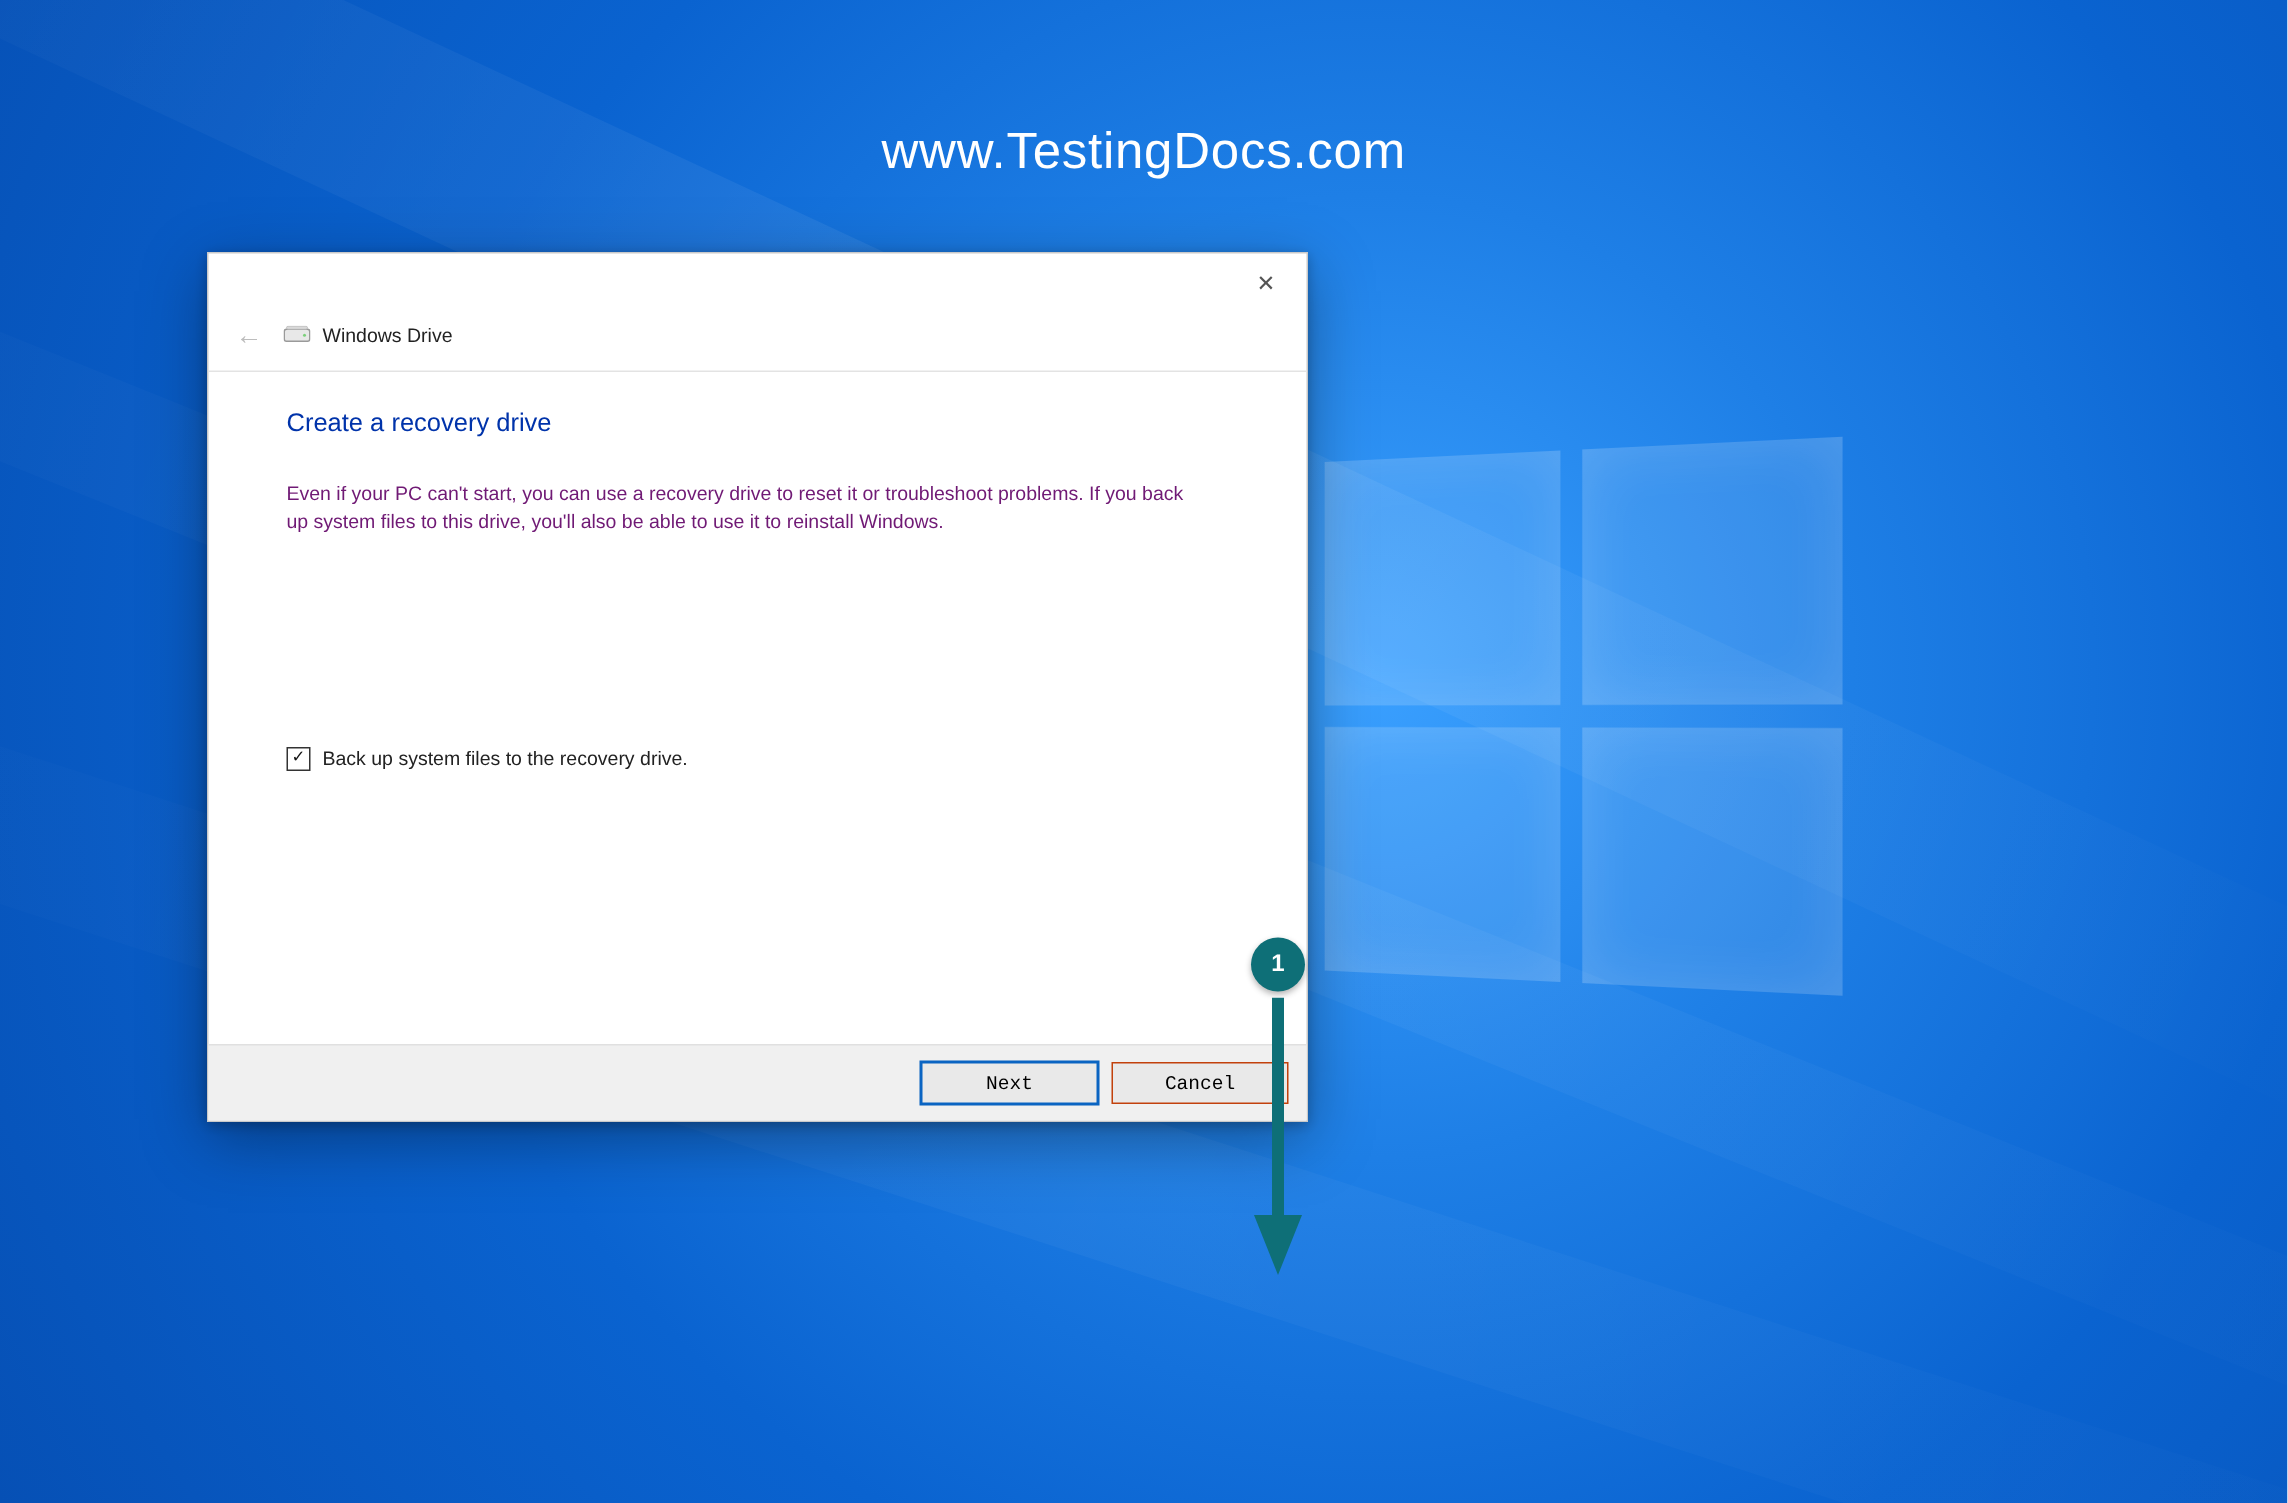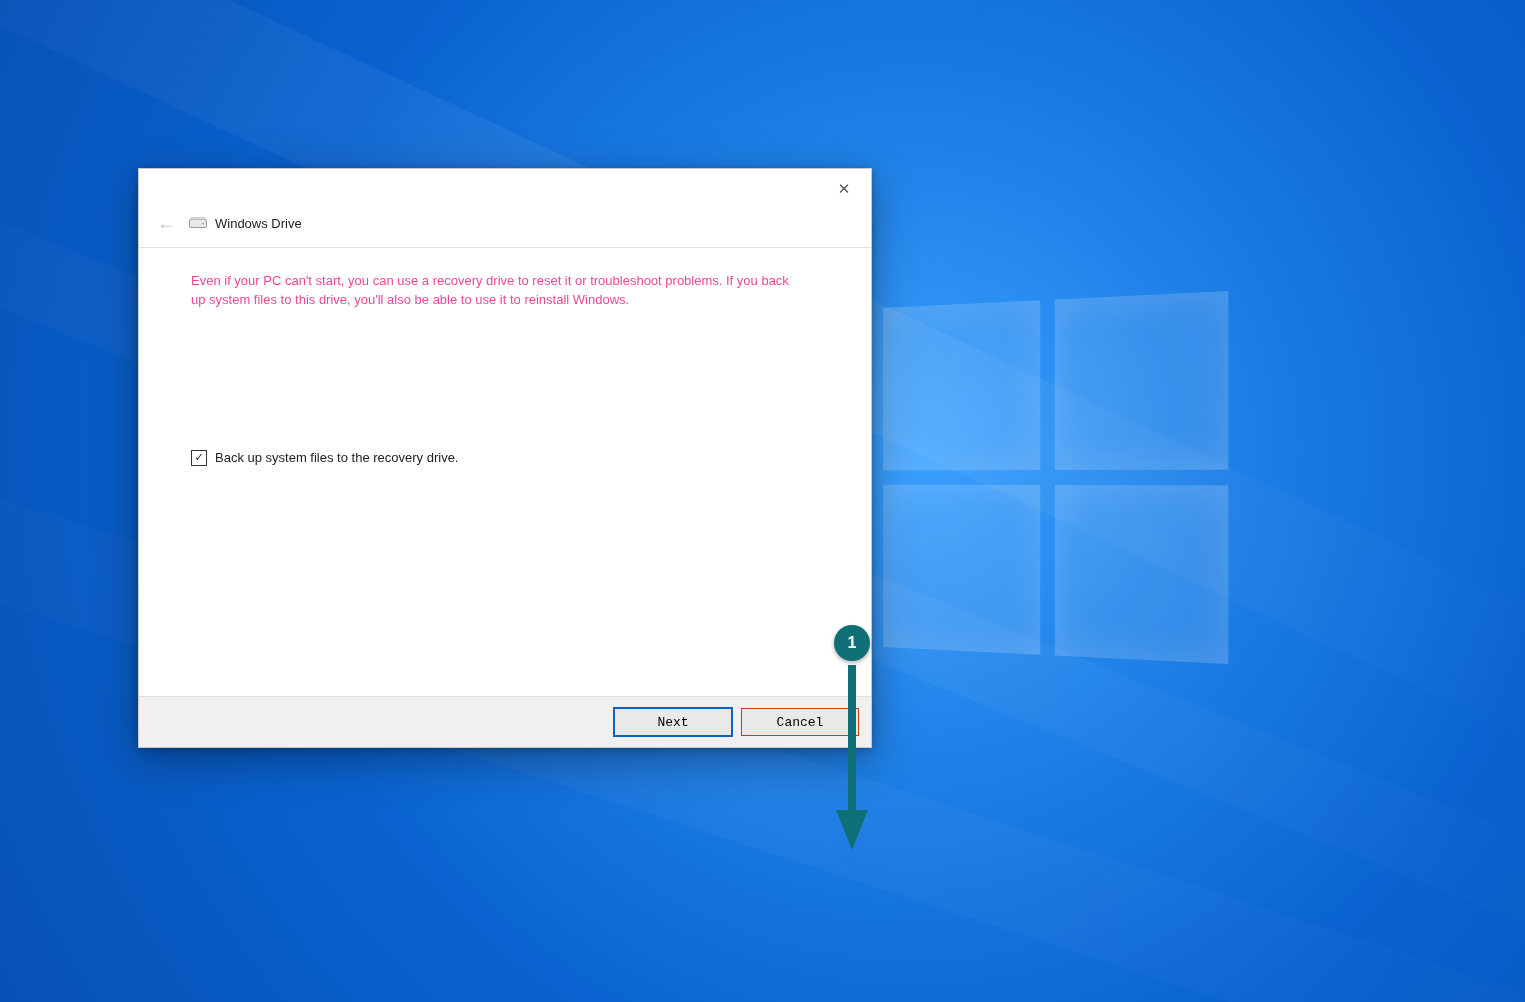--- a/index.html
+++ b/index.html
@@ -115,21 +115,21 @@
   }
   .heading {
     color: #0033aa;
     font-size: 17px;
     font-weight: 400;
     margin-bottom: 28px;
   }
   .description {
     font-size: 13px;
     line-height: 1.45;
-    color: #ec4899;
+    color: #701a75;
     max-width: 610px;
   }
   .checkbox-row {
     margin-top: 140px;
     display: flex;
     align-items: center;
     font-size: 13px;
   }
   .checkbox {
     width: 14px;
@@ -205,38 +205,40 @@
   <div class="beam b2"></div>
   <div class="beam b3"></div>
 
   <div class="winlogo">
     <div class="pane tl"></div>
     <div class="pane tr"></div>
     <div class="pane bl"></div>
     <div class="pane br"></div>
   </div>
 
+  <div class="watermark">www.TestingDocs.com</div>
 
   <div class="dialog">
     <div class="titlebar">
       <div class="close-x">✕</div>
     </div>
     <div class="header-row">
       <span class="back-arrow">←</span>
       <span class="drive-icon">
         <svg width="18" height="12" viewBox="0 0 18 12">
           <rect x="0.5" y="2.5" width="17" height="8" rx="1.5" fill="#e8e8e8" stroke="#9a9a9a"></rect>
           <circle cx="14" cy="6.5" r="1" fill="#7bd07b"></circle>
           <rect x="2" y="0.5" width="14" height="2" rx="1" fill="#d9d9d9" stroke="#b5b5b5" stroke-width="0.5"></rect>
         </svg>
       </span>
       <span class="window-title">Windows Drive</span>
     </div>
 
     <div class="content">
+      <div class="heading">Create a recovery drive</div>
       <div class="description">Even if your PC can't start, you can use a recovery drive to reset it or troubleshoot problems. If you back up system files to this drive, you'll also be able to use it to reinstall Windows.</div>
 
       <div class="checkbox-row">
         <span class="checkbox">✓</span>
         <span>Back up system files to the recovery drive.</span>
       </div>
     </div>
 
     <div class="footer">
       <div class="btn primary">Next</div>

